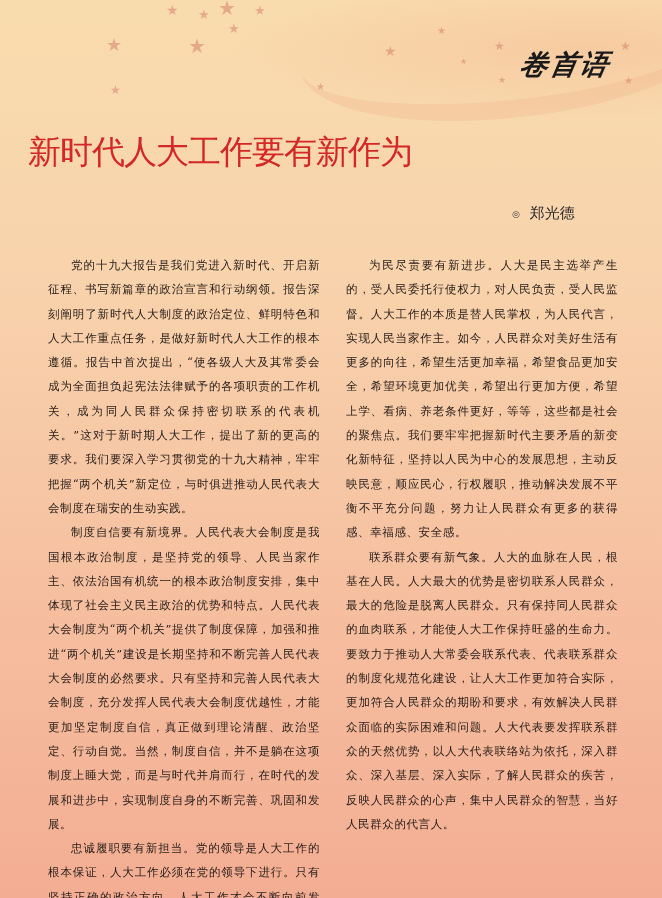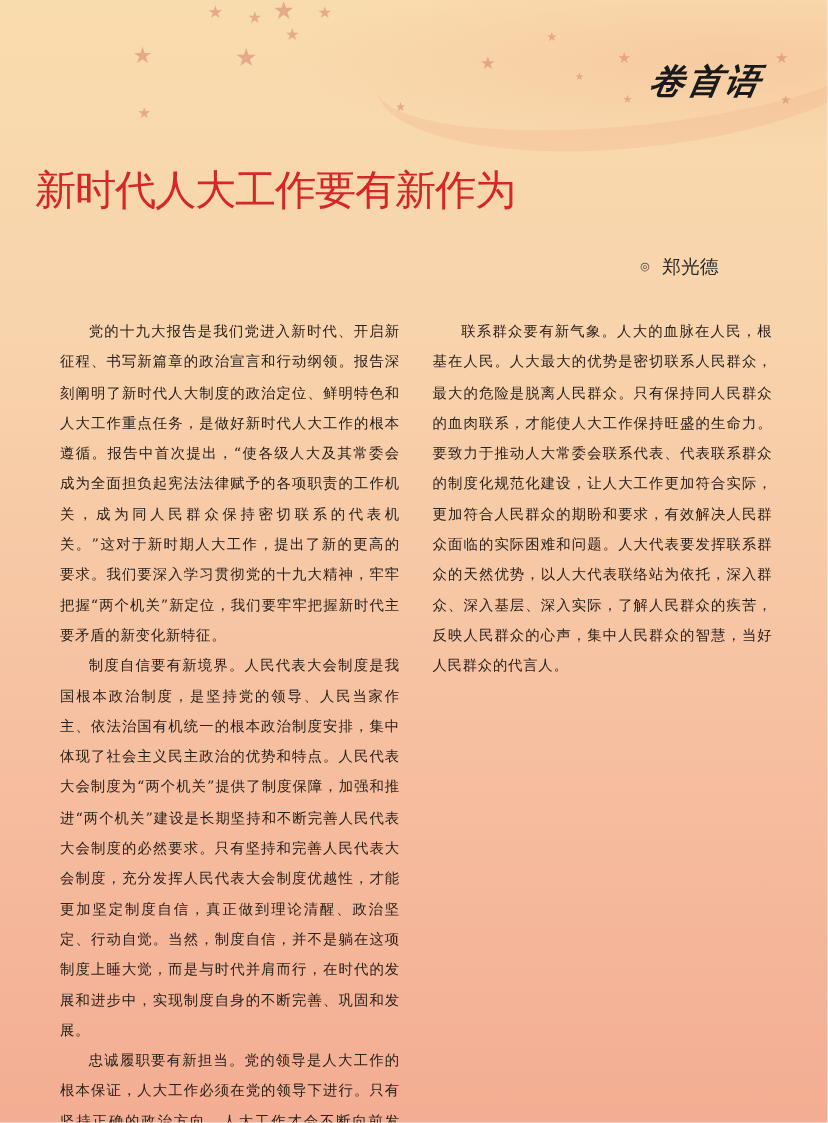--- a/index.html
+++ b/index.html
@@ -51,21 +51,22 @@
 <div class="column-tag">卷首语</div>
 
 <div class="title">新时代人大工作要有新作为</div>
 
 <div class="byline">
   <span class="mark">◎</span>
   <span>郑光德</span>
 </div>
 
 <div class="col left">
-  <p>党的十九大报告是我们党进入新时代、开启新征程、书写新篇章的政治宣言和行动纲领。报告深刻阐明了新时代人大制度的政治定位、鲜明特色和人大工作重点任务，是做好新时代人大工作的根本遵循。报告中首次提出，“使各级人大及其常委会成为全面担负起宪法法律赋予的各项职责的工作机关，成为同人民群众保持密切联系的代表机关。”这对于新时期人大工作，提出了新的更高的要求。我们要深入学习贯彻党的十九大精神，牢牢把握“两个机关”新定位，我们要牢牢把握新时代主要矛盾的新变化新特征。</p>
+  <p>党的十九大报告是我们党进入新时代、开启新征程、书写新篇章的政治宣言和行动纲领。报告深刻阐明了新时代人大制度的政治定位、鲜明特色和人大工作重点任务，是做好新时代人大工作的根本遵循。报告中首次提出，“使各级人大及其常委会成为全面担负起宪法法律赋予的各项职责的工作机关，成为同人民群众保持密切联系的代表机关。”这对于新时期人大工作，提出了新的更高的要求。我们要深入学习贯彻党的十九大精神，牢牢把握“两个机关”新定位，与时俱进推动人民代表大会制度在瑞安的生动实践。</p>
   <p>制度自信要有新境界。人民代表大会制度是我国根本政治制度，是坚持党的领导、人民当家作主、依法治国有机统一的根本政治制度安排，集中体现了社会主义民主政治的优势和特点。人民代表大会制度为“两个机关”提供了制度保障，加强和推进“两个机关”建设是长期坚持和不断完善人民代表大会制度的必然要求。只有坚持和完善人民代表大会制度，充分发挥人民代表大会制度优越性，才能更加坚定制度自信，真正做到理论清醒、政治坚定、行动自觉。当然，制度自信，并不是躺在这项制度上睡大觉，而是与时代并肩而行，在时代的发展和进步中，实现制度自身的不断完善、巩固和发展。</p>
   <p>忠诚履职要有新担当。党的领导是人大工作的根本保证，人大工作必须在党的领导下进行。只有坚持正确的政治方向，人大工作才会不断向前发展，人大制度才能永葆生机和活力。要把党的领导贯穿于人大履职的整个过程，确保党的决策在人大工作中得到贯彻，实现党的主张通过法定程序转变为全市人民意志。人大工作处在社会主义民主法治建设第一线，要依法履行宪法和法律赋予的多项职权，围绕经济社会发展中的重点、难点问题，如经济高质量发展、城市有机</p>
 </div>
 
 <div class="col right">
+  <p>为民尽责要有新进步。人大是民主选举产生的，受人民委托行使权力，对人民负责，受人民监督。人大工作的本质是替人民掌权，为人民代言，实现人民当家作主。如今，人民群众对美好生活有更多的向往，希望生活更加幸福，希望食品更加安全，希望环境更加优美，希望出行更加方便，希望上学、看病、养老条件更好，等等，这些都是社会的聚焦点。我们要牢牢把握新时代主要矛盾的新变化新特征，坚持以人民为中心的发展思想，主动反映民意，顺应民心，行权履职，推动解决发展不平衡不平充分问题，努力让人民群众有更多的获得感、幸福感、安全感。</p>
   <p>联系群众要有新气象。人大的血脉在人民，根基在人民。人大最大的优势是密切联系人民群众，最大的危险是脱离人民群众。只有保持同人民群众的血肉联系，才能使人大工作保持旺盛的生命力。要致力于推动人大常委会联系代表、代表联系群众的制度化规范化建设，让人大工作更加符合实际，更加符合人民群众的期盼和要求，有效解决人民群众面临的实际困难和问题。人大代表要发挥联系群众的天然优势，以人大代表联络站为依托，深入群众、深入基层、深入实际，了解人民群众的疾苦，反映人民群众的心声，集中人民群众的智慧，当好人民群众的代言人。</p>
 
 </div>
 
 </body></html>

